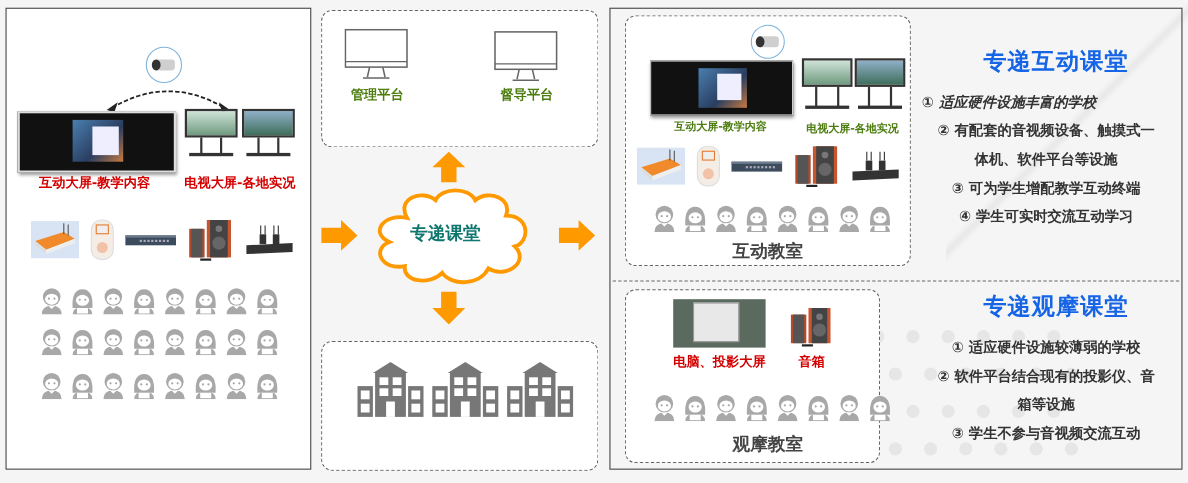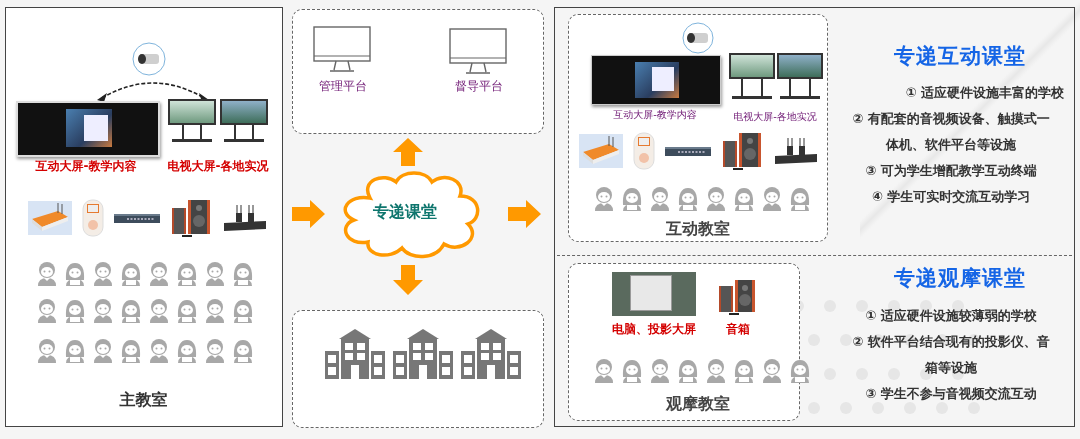--- a/index.html
+++ b/index.html
@@ -3,21 +3,21 @@
 <meta charset="utf-8">
 <style>
   html,body{margin:0;padding:0;}
   body{width:1080px;height:439px;background:#f5f5f5;position:relative;overflow:hidden;font-family:"DejaVu Sans","Liberation Sans",sans-serif;}
   .abs{position:absolute;}
   .panel{position:absolute;border:1.5px solid #444;background:#fff;box-sizing:border-box;}
   .dash{position:absolute;border:1.5px dashed #666;border-radius:10px;box-sizing:border-box;background:#fff;}
   .dashline{position:absolute;border-top:1.5px dashed #666;}
   .caption{position:absolute;text-align:center;color:#333;white-space:nowrap;}
   .red{color:#d40000;font-weight:bold;font-size:12px;}
-  .dk{color:#701a75;font-weight:normal;font-size:11px;}
+  .dk{color:#4d7c0f;font-weight:bold;font-size:11px;}
   .title-blue{color:#1565e6;font-size:21px;font-weight:bold;letter-spacing:1px;}
   .feat{position:absolute;font-size:13px;color:#333;font-weight:bold;white-space:nowrap;}
   .people{position:absolute;display:flex;}
   .person{width:28px;height:26px;margin-right:0;}
   .dot{position:absolute;border-radius:50%;background:#e6e6e6;}
   .stripe{position:absolute;background:linear-gradient(135deg,transparent 48%,#e8e8e8 50%,transparent 52%);}
 </style>
 </head>
 <body>
 
@@ -347,21 +347,20 @@
         </svg></div>
       <div class="person"><svg width="26" height="26" viewBox="0 0 26 26">
           <path d="M4 20 Q3 3 13 3 Q23 3 22 20 Z" fill="#a8a8a8"></path>
           <ellipse cx="13" cy="13" rx="6" ry="5" fill="#fff"></ellipse>
           <circle cx="10.5" cy="12.5" r="1" fill="#a8a8a8"></circle>
           <circle cx="15.5" cy="12.5" r="1" fill="#a8a8a8"></circle>
           <path d="M4 26 Q4 19 13 19 Q22 19 22 26 Z" fill="#a8a8a8"></path>
           <rect x="8" y="20" width="10" height="5" fill="#fff"></rect>
         </svg></div>
     </div>
-  <div class="caption" style="left:0;top:382px;width:275px;font-size:16px;font-weight:bold;color:#333;">主教室</div>
 </div>
 
 <svg class="abs" style="left:292px;top:200px;" width="34" height="28" viewBox="0 0 34 28">
     <polygon points="0,7 18,7 18,0 33,14 18,28 18,21 0,21" fill="#ff9900"></polygon>
   </svg>
 
 <div class="dash" style="left:292px;top:9px;width:252px;height:125px;">
   <svg class="abs" style="left:20px;top:16px;" width="60" height="48" viewBox="0 0 60 48">
     <rect x="1" y="1" width="56" height="34" fill="#fff" stroke="#666" stroke-width="1.4"></rect>
     <line x1="1" y1="30" x2="57" y2="30" stroke="#666" stroke-width="1.2"></line>
@@ -589,21 +588,21 @@
           <circle cx="15.5" cy="12.5" r="1" fill="#a8a8a8"></circle>
           <path d="M4 26 Q4 19 13 19 Q22 19 22 26 Z" fill="#a8a8a8"></path>
           <rect x="8" y="20" width="10" height="5" fill="#fff"></rect>
         </svg></div>
     </div>
   <div class="caption" style="left:0;top:204px;width:258px;font-size:16px;color:#444;font-weight:bold;">互动教室</div>
 </div>
 
 <div class="caption title-blue" style="left:880px;top:42px;width:160px;">专递互动课堂</div>
 <div id="feat-int">
-    <div class="feat" style="top: 84px; left: 838px; width: 226px; text-align: right;">① 适应硬件设施丰富的学校</div>
+    <div class="feat" style="top: 84px; left: 838px; width: 226px; text-align: left; font-style: italic;">① 适应硬件设施丰富的学校</div>
     <div class="feat" style="top: 110px; left: 838px; width: 226px; text-align: center;">② 有配套的音视频设备、触摸式一</div>
     <div class="feat" style="top: 136px; left: 838px; width: 226px; text-align: center;">体机、软件平台等设施</div>
     <div class="feat" style="top: 162px; left: 838px; width: 226px; text-align: center;">③ 可为学生增配教学互动终端</div>
     <div class="feat" style="top: 188px; left: 838px; width: 226px; text-align: center;">④ 学生可实时交流互动学习</div>
   </div>
 
 <div class="dash" style="left:568px;top:263px;width:232px;height:158px;">
   <div class="abs" style="left:43px;top:8px;width:84px;height:44px;background:#5a6a5e;">
     <div class="abs" style="left:18px;top:3px;width:40px;height:34px;background:#e8e8e8;border:1px solid #999;"></div>
   </div>

